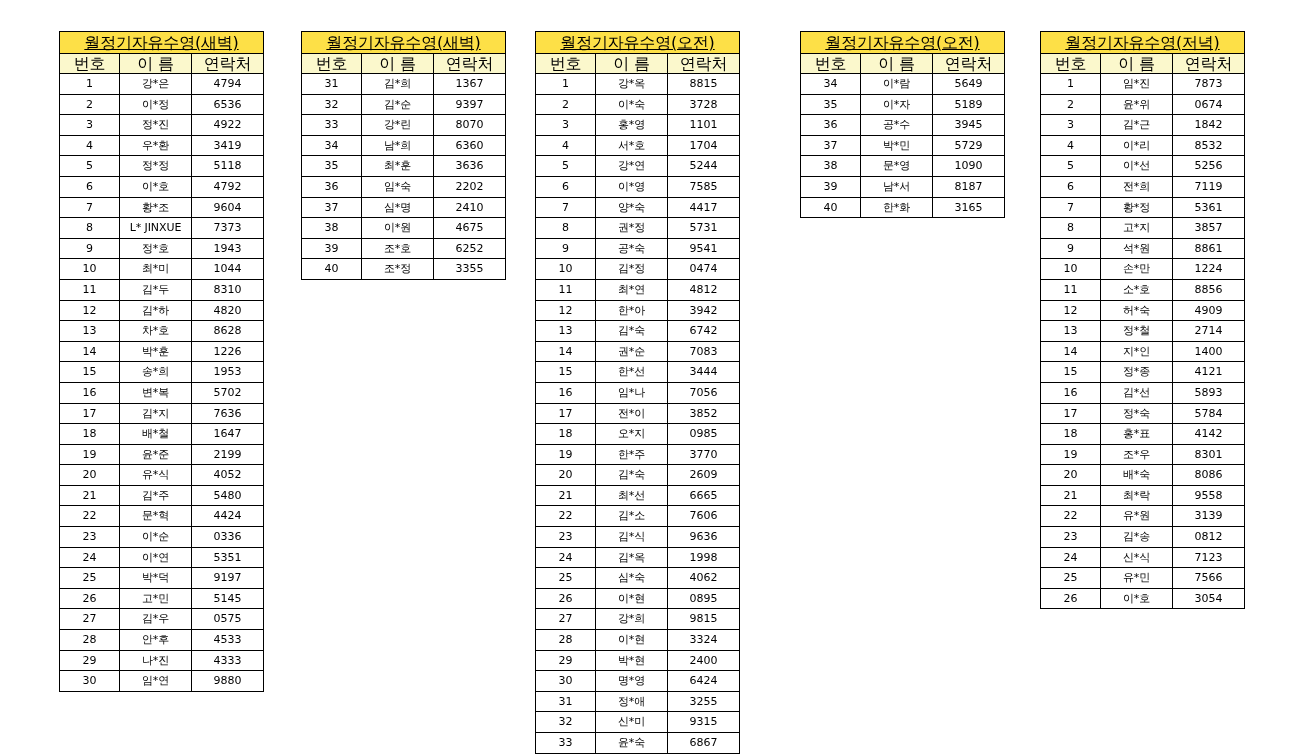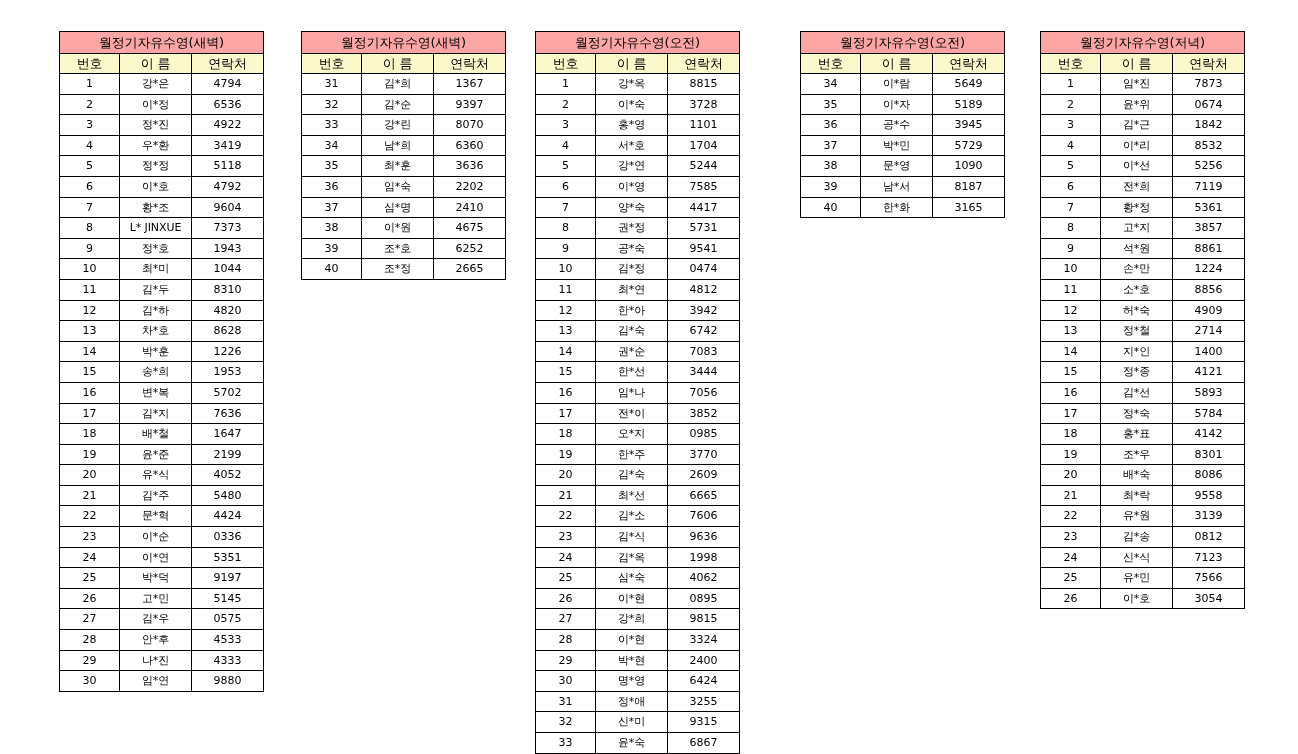--- a/index.html
+++ b/index.html
@@ -37,31 +37,32 @@
     border: 1px solid #000000;
     text-align: center;
     vertical-align: middle;
     padding: 0;
     font-weight: normal;
     color: #000000;
   }
 
   .title-cell {
     height: 21px;
-    background: #fca5a5;
-    font-size: 13px;
+    background: #fde047;
+    font-size: 16px;
     font-weight: bold;
     letter-spacing: -0.2px;
     line-height: 21px;
+    text-decoration: underline;
   }
 
   .head-cell {
     height: 19px;
     background: #fbf8cc;
-    font-size: 13px;
+    font-size: 16px;
     font-weight: bold;
     letter-spacing: -0.2px;
     line-height: 19px;
   }
 
   .roster-table tbody td {
     height: 19.6px;
     font-size: 11px;
     line-height: 19.6px;
     white-space: nowrap;
@@ -302,21 +303,21 @@
           <td class="cell-phone">4675</td>
         </tr>
         <tr>
           <td class="cell-no">39</td>
           <td class="cell-name">조*호</td>
           <td class="cell-phone">6252</td>
         </tr>
         <tr>
           <td class="cell-no">40</td>
           <td class="cell-name">조*정</td>
-          <td class="cell-phone">2665</td>
+          <td class="cell-phone">3355</td>
         </tr>
       </tbody>
     </table>
     <table class="roster-table" style="left: 535px; top: 31px;">
       <colgroup>
         <col class="c-no">
         <col class="c-name">
         <col class="c-phone">
       </colgroup>
       <thead>

